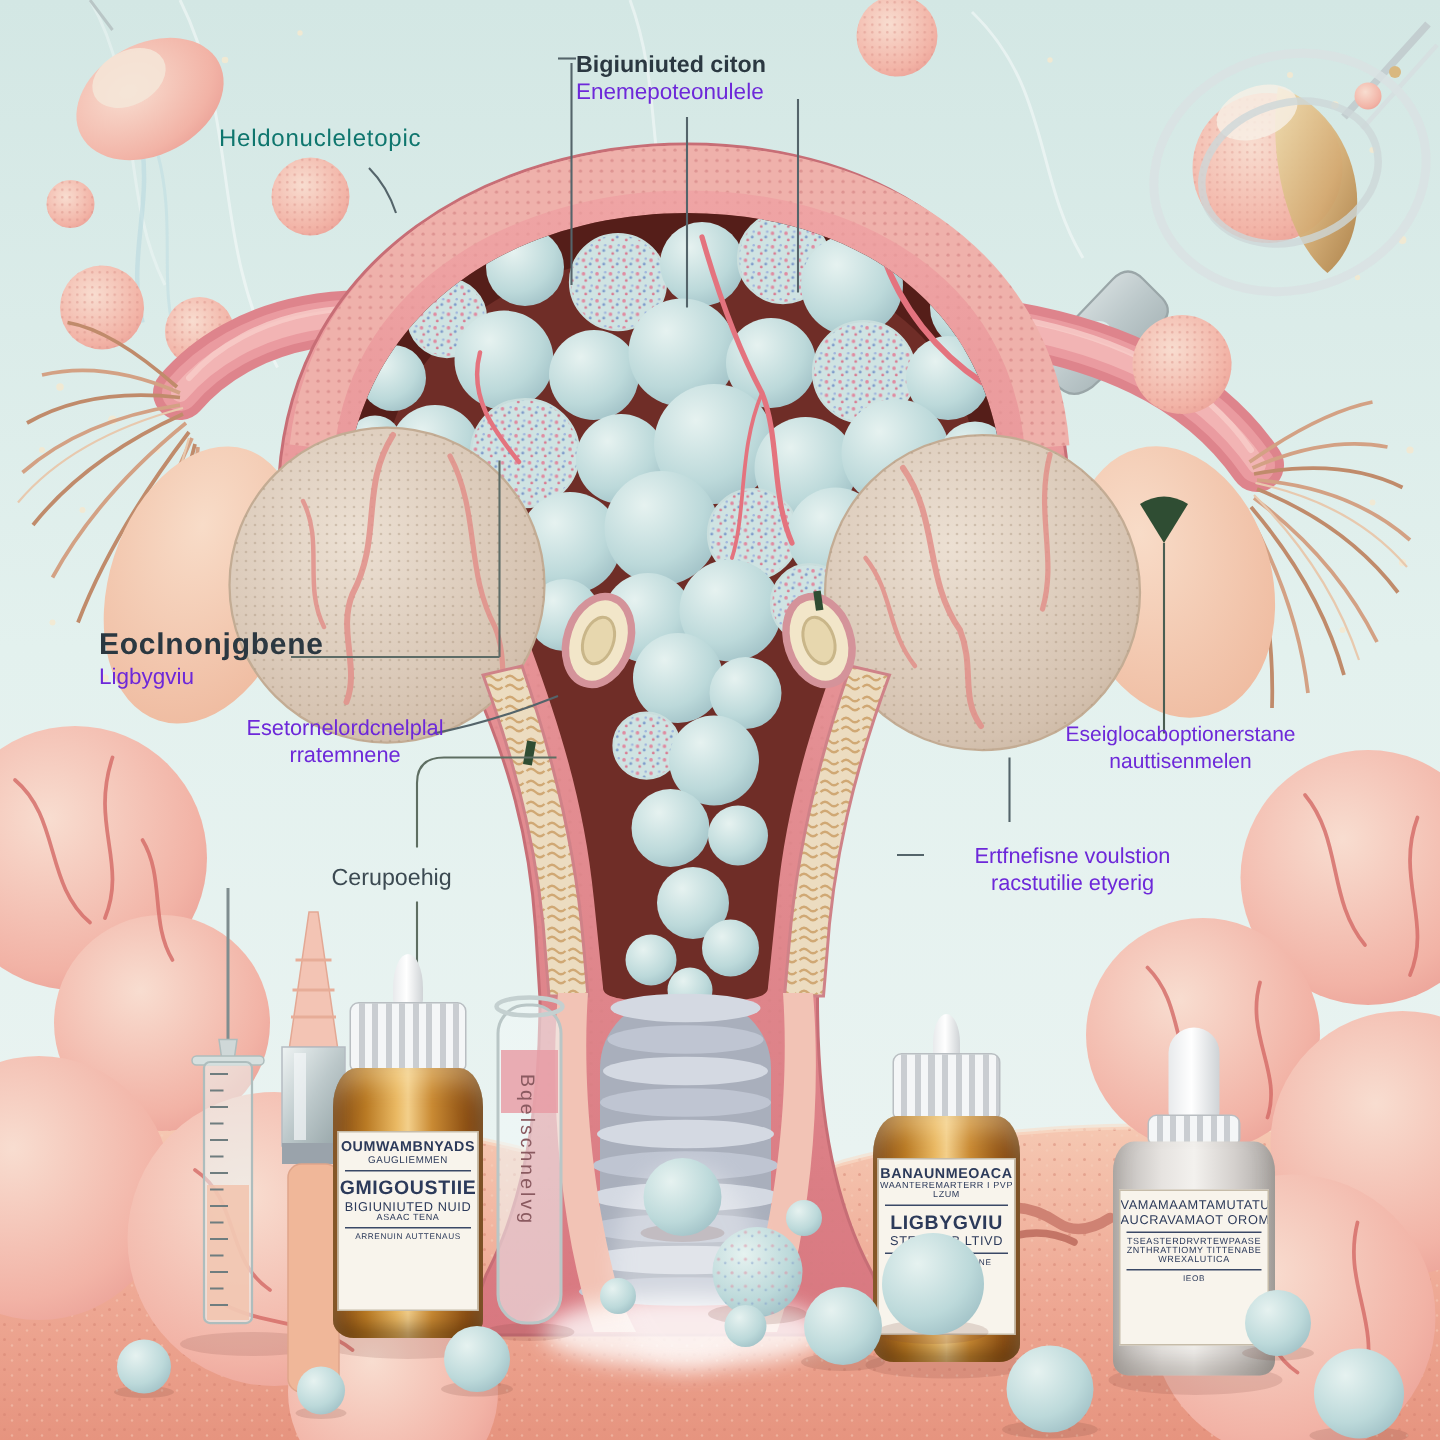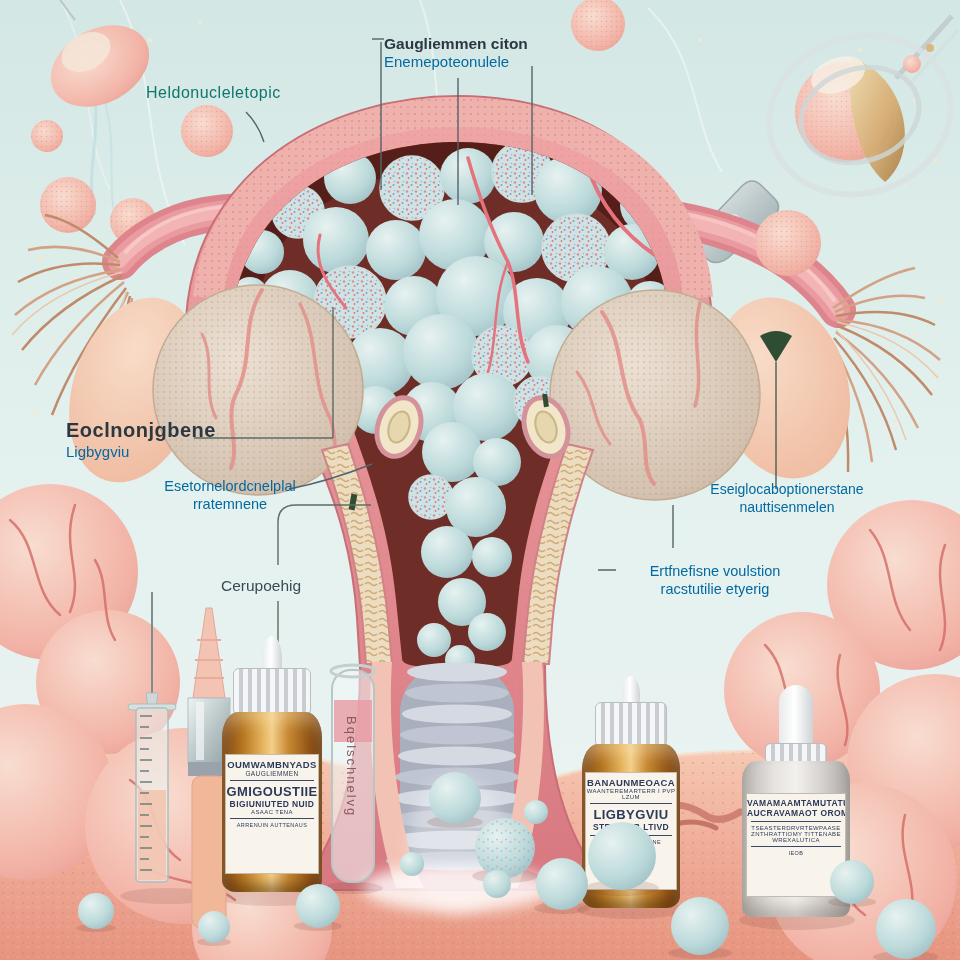--- a/index.html
+++ b/index.html
@@ -1,21 +1,21 @@
 <!DOCTYPE html>
 <html><head>
 <meta charset="utf-8">
 <style>
   html,body{margin:0;padding:0;background:#dfecea;}
   .scene{position:relative;width:960px;height:960px;overflow:hidden;font-family:"Liberation Sans",sans-serif;}
   .scene svg.base{position:absolute;left:0;top:0;z-index:1;}
   .scene svg.fg{position:absolute;left:0;top:0;z-index:3;pointer-events:none;}
   .anno{position:absolute;z-index:2;color:#3c4a52;line-height:1.25;}
   .anno .b{font-weight:bold;color:#2b3841;display:block;}
-  .anno .s{display:block;color:#0369a1;}
+  .anno .s{display:block;color:#6d28d9;}
   .anno1{left:146px;top:83px;font-size:16px;letter-spacing:.5px;color:#0f766e;}
   .anno2{left:384px;top:34px;font-size:15px;}
   .anno2 .b{font-size:15.5px;}
   .anno3{left:66px;top:418px;}
   .anno3 .b{font-size:20px;letter-spacing:.5px;}
   .anno3 .s{font-size:15px;}
   .anno4{left:130px;top:477px;width:200px;font-size:14.5px;text-align:center;}
   .anno5{left:221px;top:576px;font-size:15.5px;}
   .anno6{left:676px;top:481px;width:222px;font-size:14px;text-align:center;}
   .anno7{left:620px;top:562px;width:190px;font-size:14.5px;text-align:center;}
@@ -24,21 +24,21 @@
   .bottle .nipple{position:absolute;left:50%;transform:translateX(-50%);background:linear-gradient(90deg,#e8eaec,#ffffff 45%,#cfd3d6);border-radius:50% 50% 30% 30%/60% 60% 20% 20%;}
   .bottle .cap{position:absolute;left:50%;transform:translateX(-50%);background:repeating-linear-gradient(90deg,#f4f6f7 0 5px,#c9cdd1 5px 9px);border:1px solid #b9bec2;border-radius:6px 6px 4px 4px;}
   .bottle .body-amber{position:absolute;left:0;right:0;background:linear-gradient(90deg,#7a4210,#b97a24 22%,#e9b862 42%,#f3cf8a 50%,#c98a33 66%,#8a4d12 90%,#6e3a0c);border-radius:16px 16px 14px 14px/26px 26px 12px 12px;box-shadow:inset 0 10px 14px rgba(255,240,200,.35), inset 0 -8px 12px rgba(60,30,0,.45);}
   .bottle .body-white{position:absolute;left:0;right:0;background:linear-gradient(90deg,#b9b5b2,#e6e3e0 30%,#f3f1ee 50%,#d4d0cd 75%,#aba7a4);border-radius:14px 14px 10px 10px/20px 20px 10px 10px;box-shadow:inset 0 -10px 14px rgba(90,80,70,.3);}
   .bottle .lbl{position:absolute;background:#f8f4ec;border:1px solid #c6bca9;color:#2c3a5a;text-align:center;overflow:hidden;padding-top:4px;}
   .bottle .lbl .ln{display:block;white-space:nowrap;overflow:hidden;text-transform:uppercase;letter-spacing:.4px;}
   .bottle .lbl .rule{display:block;height:0;border-top:1.5px solid #3a4866;margin:3px 4px;}
   .ln-a{font-size:9.5px;font-weight:bold;}
   .ln-b{font-size:6.5px;}
   .ln-c{font-size:13px;font-weight:bold;letter-spacing:.2px;}
-  .ln-d{font-size:8.5px;font-weight:bold;}
+  .ln-d{font-size:8.5px;font-weight:normal;}
   .ln-e{font-size:6px;}
   .ln-f{font-size:5.5px;}
 </style>
 </head>
 <body>
 
 <div class="scene">
 
 <svg class="base" width="960" height="960" viewBox="0 0 960 960">
   <defs>
@@ -432,21 +432,21 @@
     <path d="M776 489 V362" stroke="#4a5e52"></path>
     <path d="M598 570 H616 M673 548 V505"></path>
   </g>
   <path d="M776 362 L760 336 Q776 326 792 336 Z" fill="#2f4d33"></path>
 </svg>
 
 <div class="anno anno1">
   <span>Heldonucleletopic</span>
 </div>
 <div class="anno anno2">
-  <span class="b">Gaugliemmen citon</span>
+  <span class="b">Bigiuniuted citon</span>
   <span class="s">Enemepoteonulele</span>
 </div>
 <div class="anno anno3">
   <span class="b">Eoclnonjgbene</span>
   <span class="s">Ligbygviu</span>
 </div>
 <div class="anno anno4">
   <span class="s">Esetornelordcnelplal</span>
   <span class="s">rratemnene</span>
 </div>

